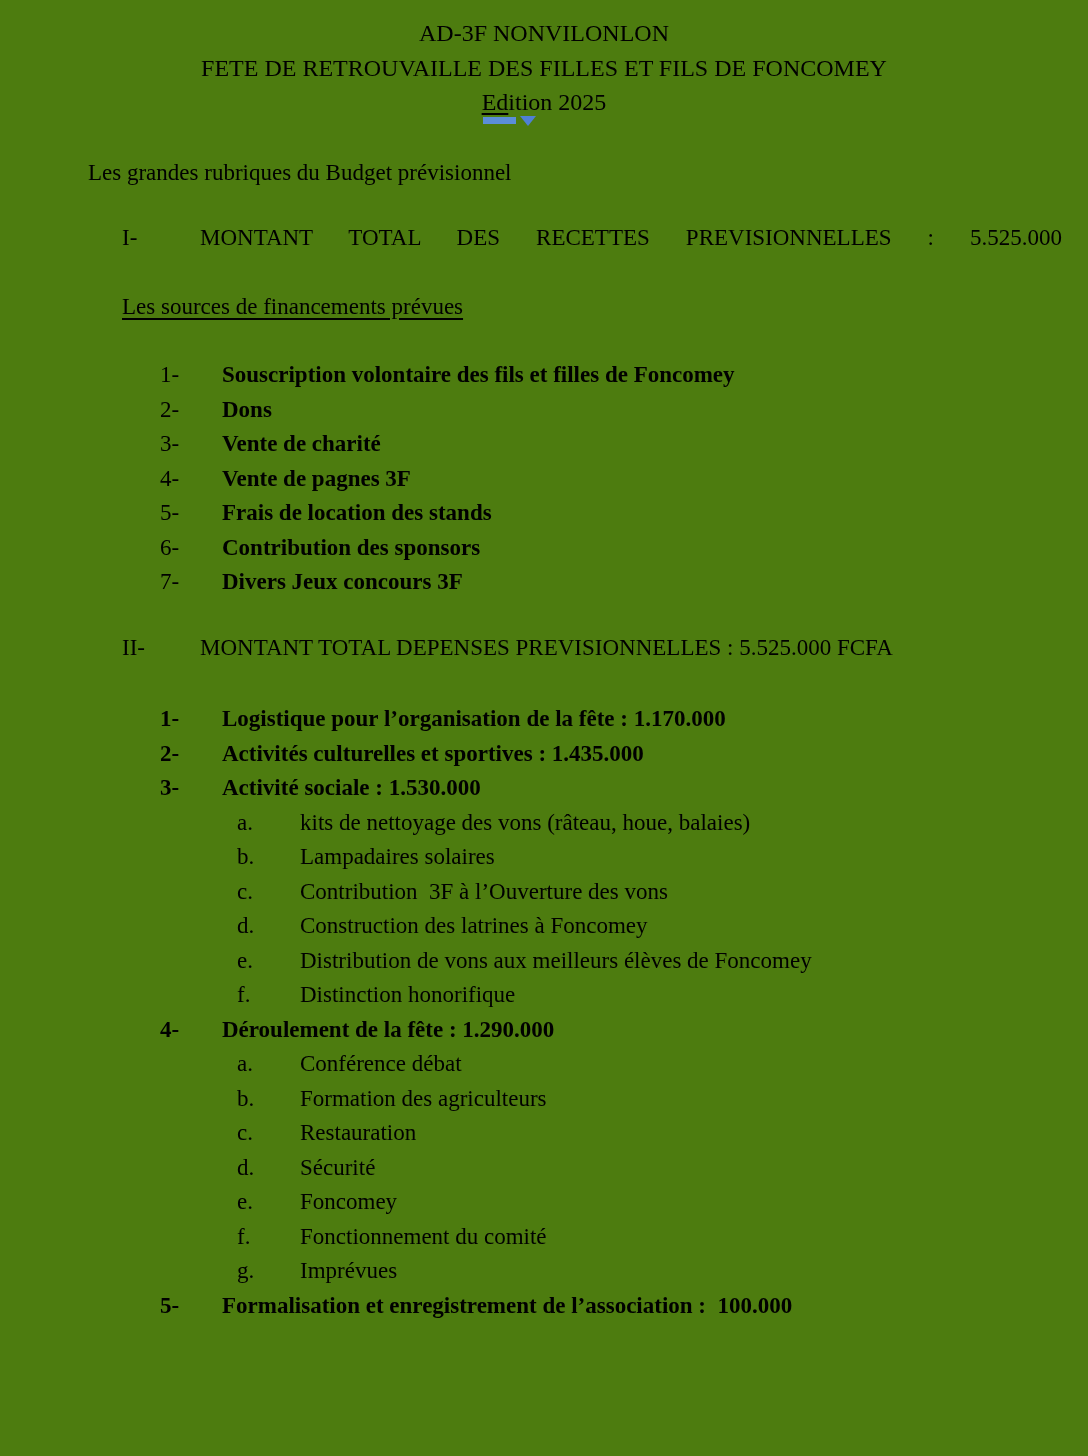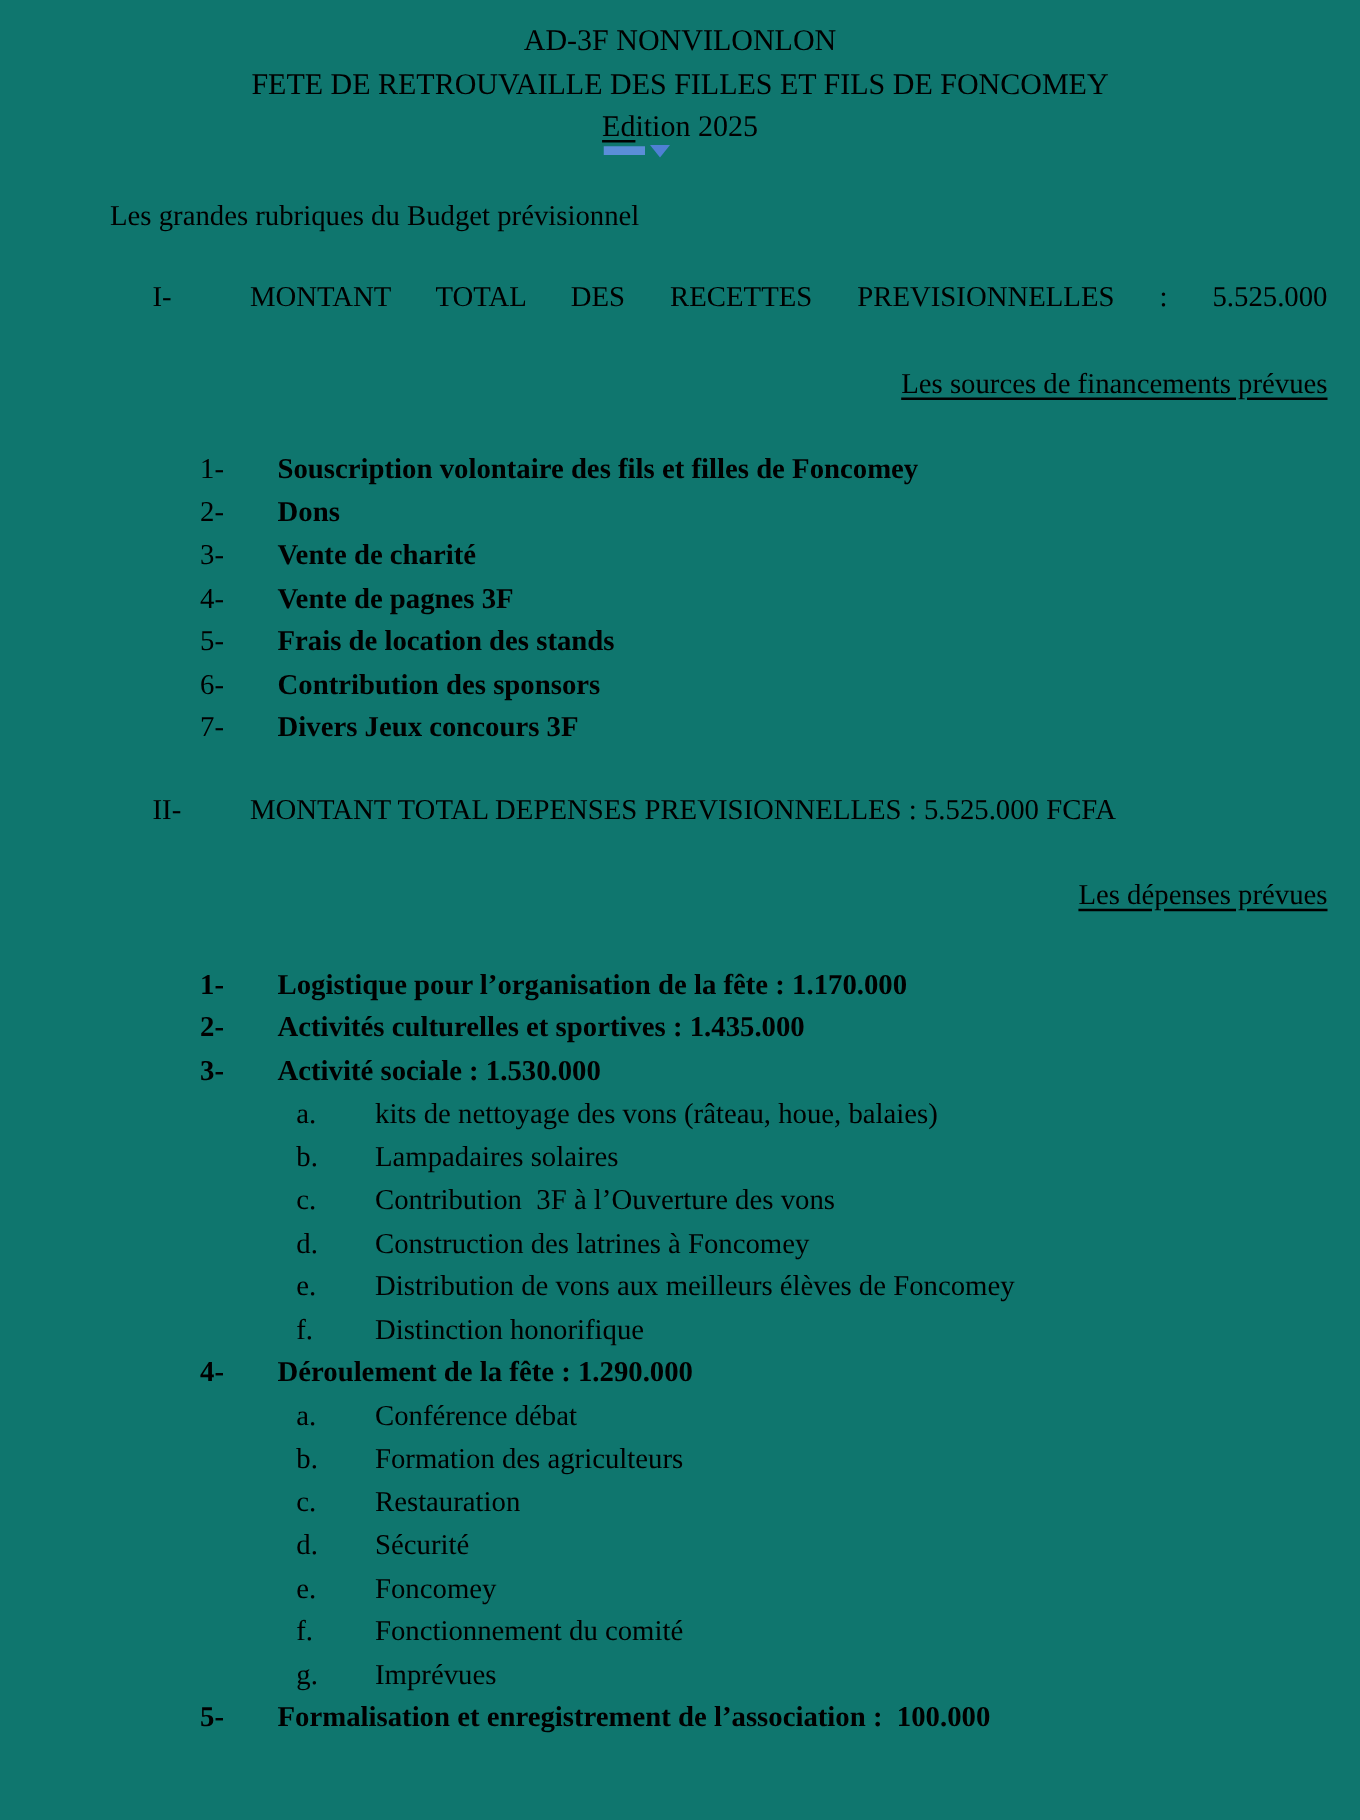--- a/index.html
+++ b/index.html
@@ -1,19 +1,19 @@
 <!DOCTYPE html>
 <html style="--marker-bar: #5b8ed8; --marker-tri: #4f80d4;"><head>
 <meta charset="utf-8">
 <style>
   html,body{margin:0;padding:0;background:#fff;}
   .page{
     position:relative;
     width:1088px;height:1456px;
-    background:#0f766e;
+    background:#4d7c0f;
     color:#000;
     font-family:"Liberation Serif","DejaVu Serif",serif;
     font-size:23px;
     line-height:34.5px;
     overflow:hidden;
     box-sizing:border-box;
     padding-top:16px;
   }
   .title-block{text-align:center;font-size:24px;}
   .edition-wrap{position:relative;display:inline-block;}
@@ -34,21 +34,20 @@
   .intro{margin:36px 26px 0 88px;}
   .sec{display:flex;margin:31px 26px 0 122px;}
   .sec-num{width:78px;flex:none;}
   .sec-body{flex:1;font-weight:normal;}
   .just{text-align:justify;text-align-last:justify;}
   .subhead{
     margin:34px 26px 0 122px;
     text-decoration:underline;
     text-decoration-thickness:1.5px;
     text-underline-offset:4px;
-    text-align:right;
   }
   .list{margin-top:34px;}
   .list.dep{margin-top:37px;}
   .li{display:flex;margin:0 26px 0 160px;}
   .li .num{width:40px;flex:none;}
   .li.sub{margin-left:237px;}
   .li .letter{width:41px;flex:none;}
   .li-text{flex:1;white-space:pre-wrap;margin-left:22px;}
   .bold{font-weight:bold;}
   p{margin:0;}
@@ -108,21 +107,20 @@
       </div>
   </div>
 
   <div class="sec">
     <span class="sec-num">II-</span>
     <div class="sec-body">
       <div>MONTANT TOTAL DEPENSES PREVISIONNELLES : 5.525.000 FCFA</div>
     </div>
   </div>
 
-  <div class="subhead">Les dépenses prévues</div>
 
   <div class="list dep">
     <div class="li">
         <span class="num bold">1-</span>
         <span class="li-text bold">Logistique pour l’organisation de la fête : 1.170.000</span>
       </div>
     <div class="li">
         <span class="num bold">2-</span>
         <span class="li-text bold">Activités culturelles et sportives : 1.435.000</span>
       </div>

